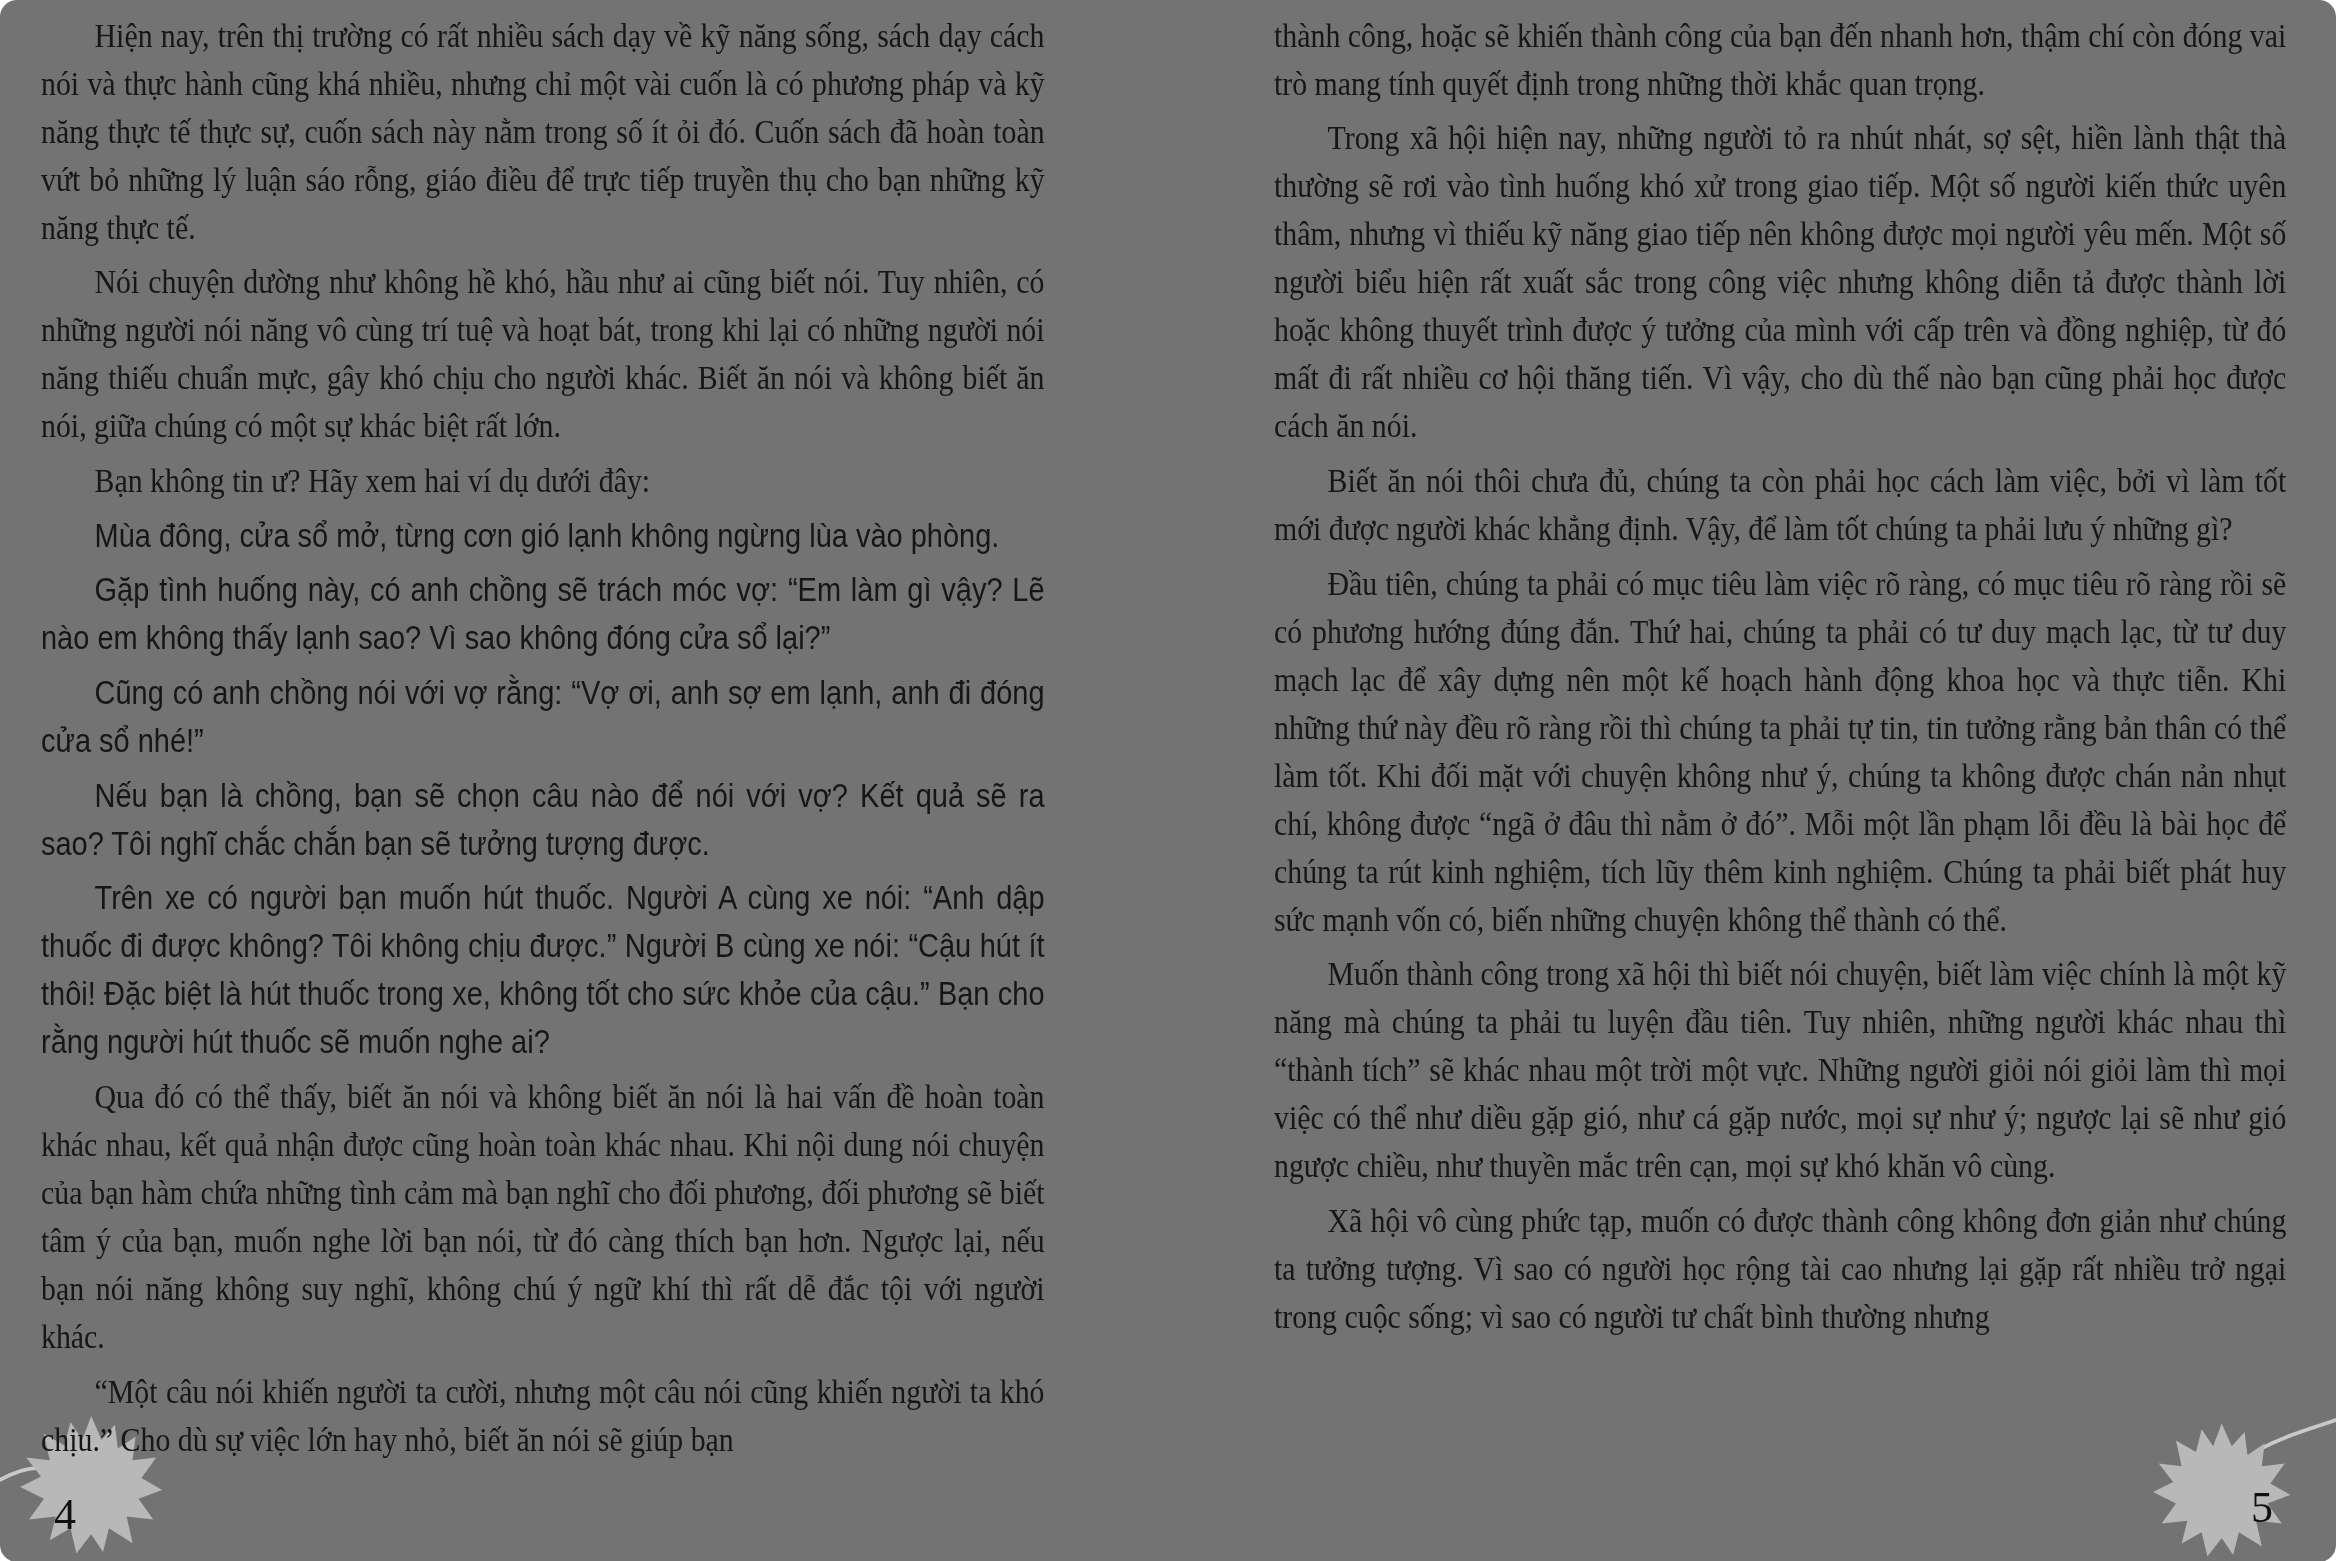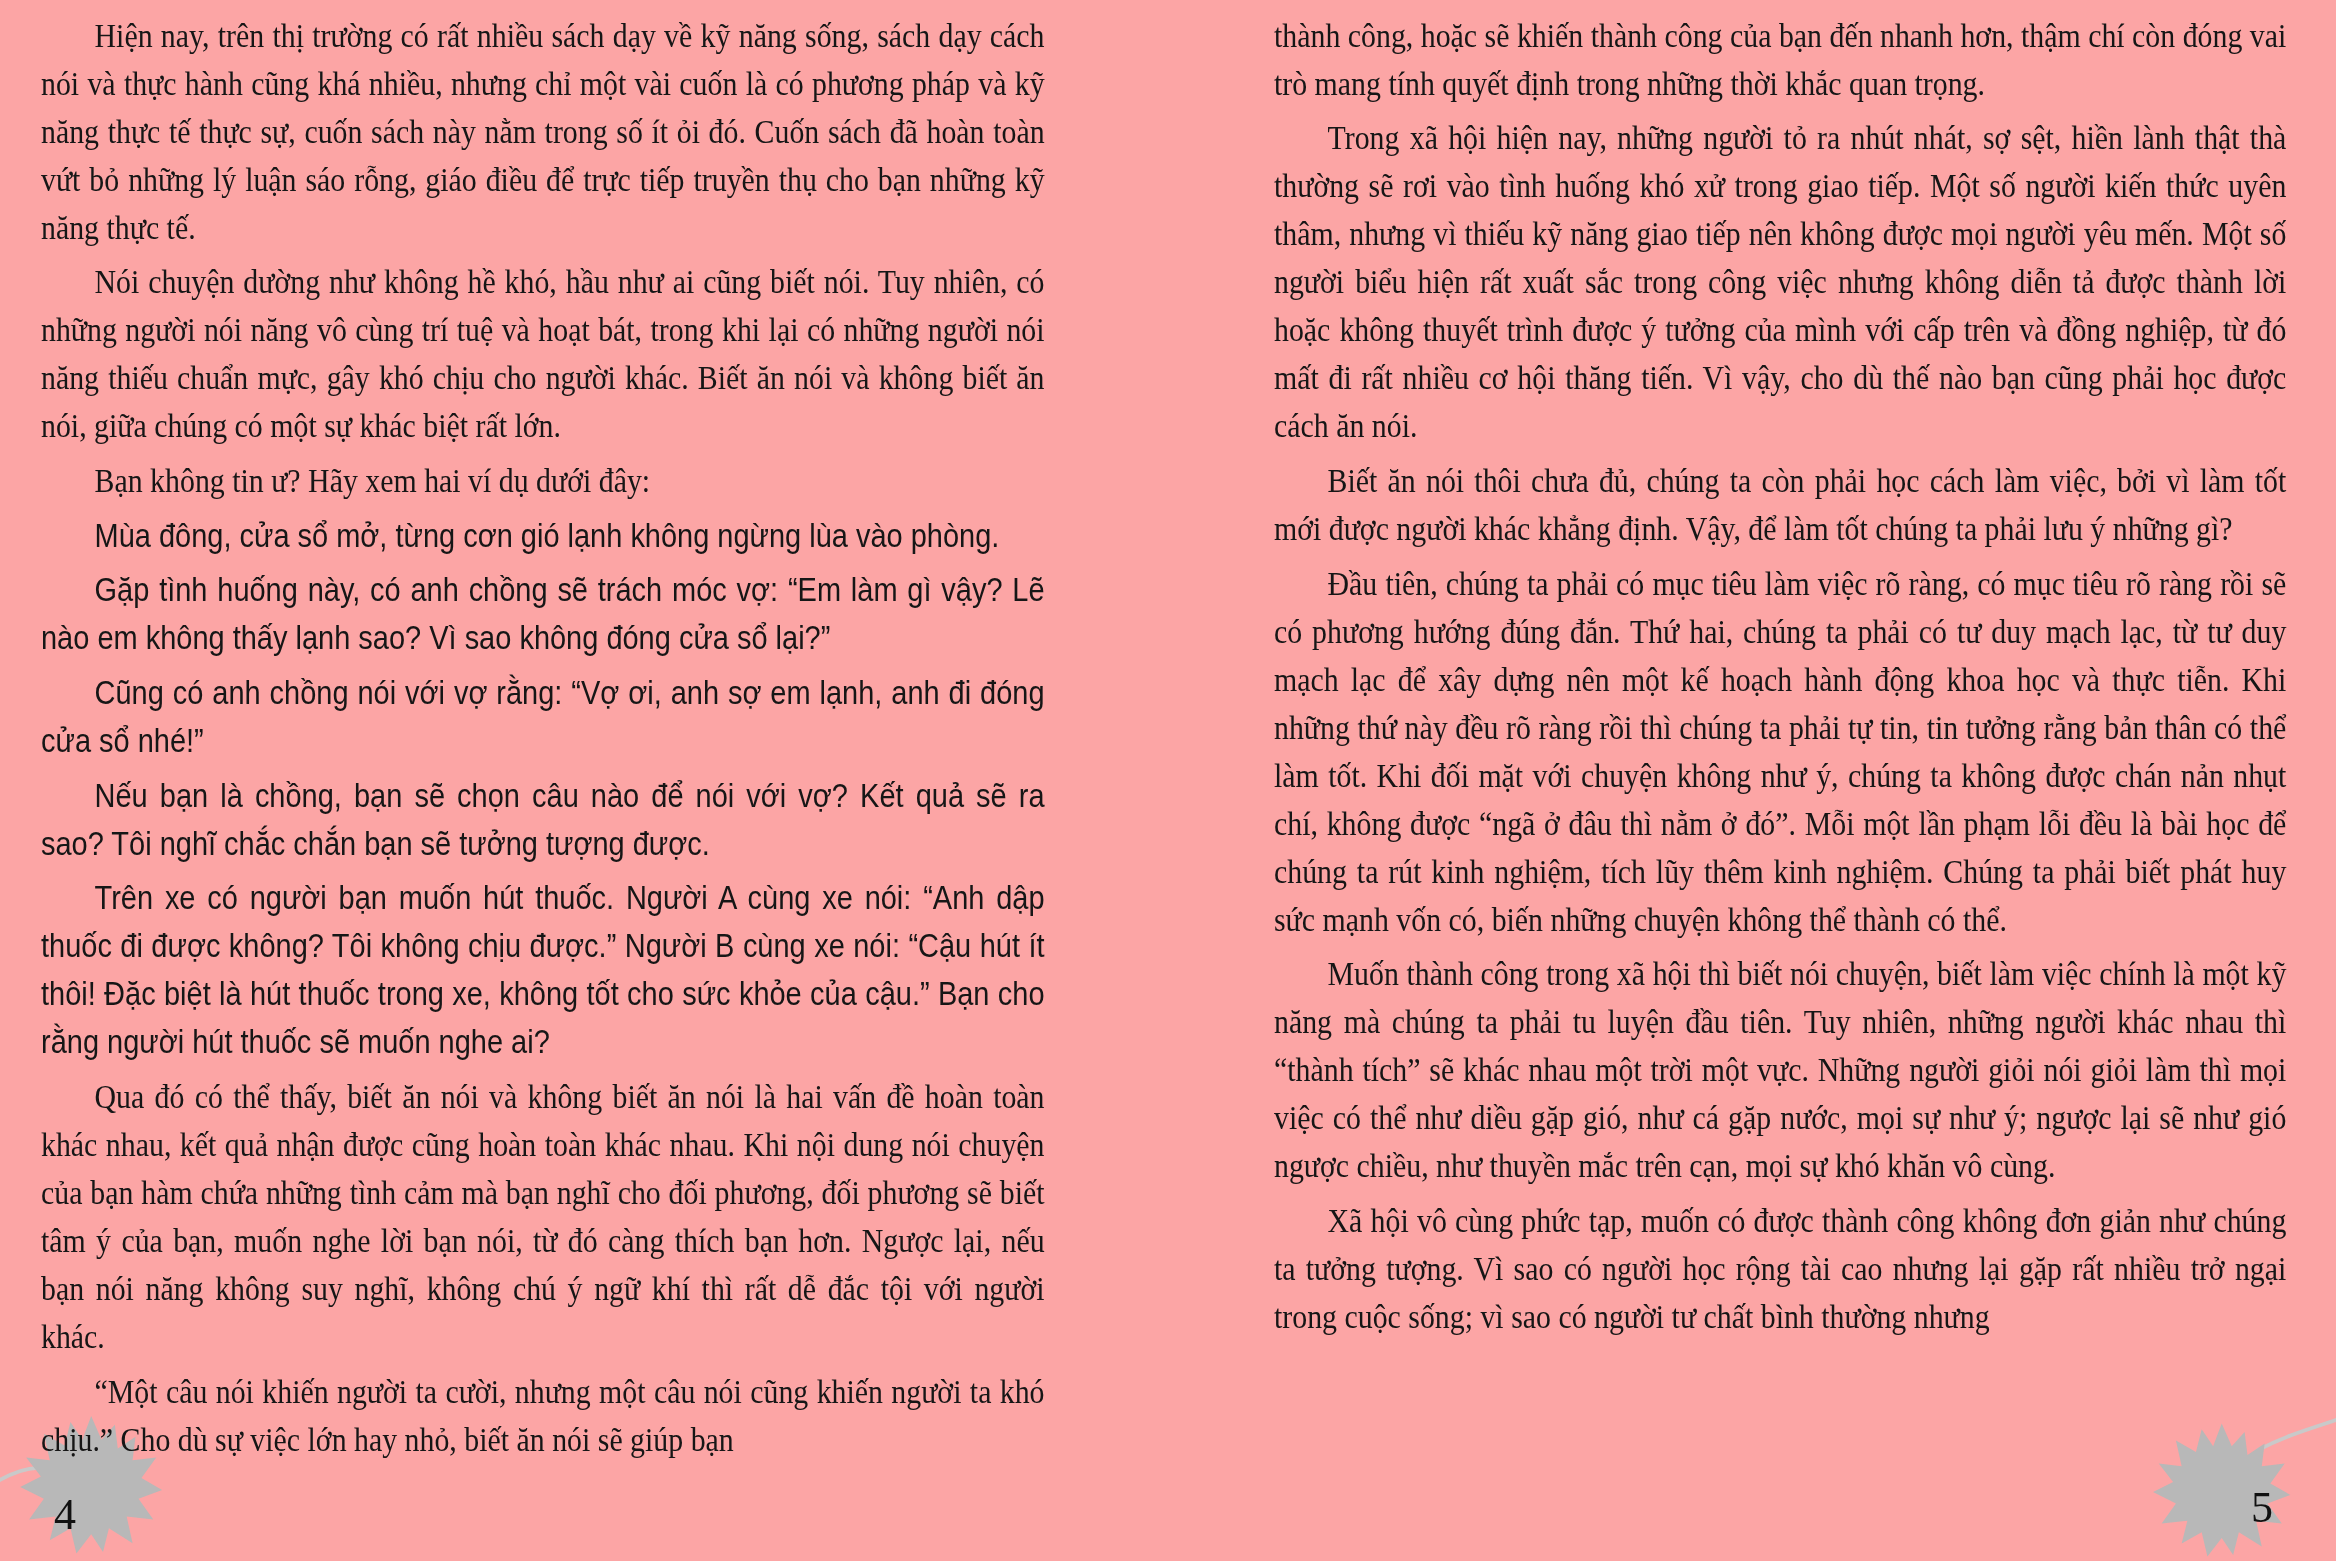--- a/index.html
+++ b/index.html
@@ -1,23 +1,24 @@
 <!DOCTYPE html>
 <html><head>
 <meta charset="utf-8">
 <style>
   html,body{margin:0;padding:0;background:#ffffff;}
   .spread{
     position:relative;
     width:2336px;
     height:1562px;
-    background:#fca5a5;
+    background:#737373;
     overflow:hidden;
     color:#161616;
     font-family:"Liberation Serif", serif;
+    border-radius:17px;
   }
   .textcol{position:absolute;top:11.5px;z-index:1;}
   .textcol.left{left:41px;width:1143px;transform:scaleX(0.878);transform-origin:0 0;}
   .textcol.right{left:1274px;width:1153px;transform:scaleX(0.878);transform-origin:0 0;}
   p.para{
     margin:0 0 6.7px 0;
     font-size:34px;
     line-height:48px;
     text-align:justify;
     hyphens:none;

